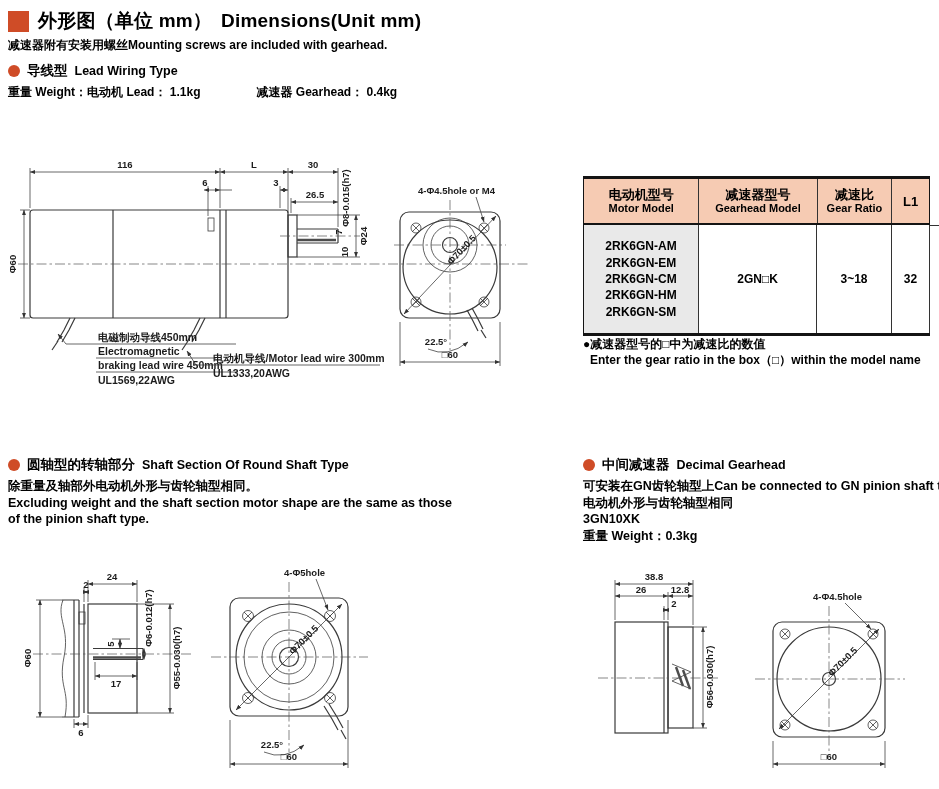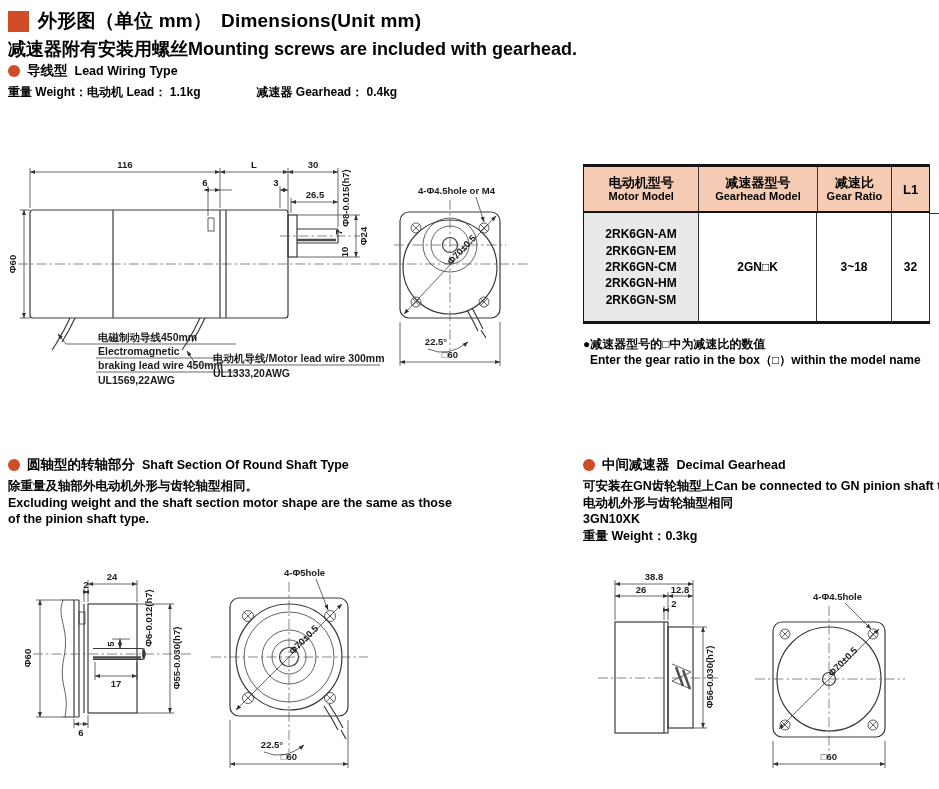--- a/index.html
+++ b/index.html
@@ -4,38 +4,38 @@
 <style>
   html,body{margin:0;padding:0;background:#ffffff;}
   .page{position:relative;width:939px;height:789px;background:#fff;overflow:hidden;
         font-family:"Liberation Sans",sans-serif;color:#000000;font-weight:bold;}
   .abs{position:absolute;}
 
   
   .title-row{left:8px;top:8px;display:flex;align-items:center;gap:9px;}
   .title-sq{width:21px;height:21px;background:#cf4c27;}
   .title-txt{font-size:19px;letter-spacing:0.2px;}
-  .subtitle{left:8px;top:37px;font-size:18px;}
+  .subtitle{left:8px;top:37px;font-size:12px;}
 
   
   .sec-head{display:flex;align-items:center;gap:7px;}
   .dot{width:12px;height:12px;border-radius:50%;background:#cf4c27;flex:none;}
   .sec-zh{font-size:13.5px;}
   .sec-en{font-size:12.5px;}
   .weights{left:8px;top:84px;font-size:12px;}
   .weights .gh{margin-left:56px;}
 
   .sec1{left:8px;top:62px;}
   .sec2{left:8px;top:456px;width:470px;}
   .sec3{left:583px;top:456px;width:356px;}
   .desc{font-size:12.5px;line-height:16.5px;margin-top:4px;}
   .desc div{white-space:nowrap;}
 
   
-  .tbl{left:583px;top:164px;width:347px;border-top:3px solid #141414;border-bottom:3px solid #141414;box-sizing:border-box;}
+  .tbl{left:583px;top:176px;width:347px;border-top:3px solid #141414;border-bottom:3px solid #141414;box-sizing:border-box;}
   .tbl *{box-sizing:border-box;}
   .tbl-head{display:flex;background:#f6cbb3;border-left:1px solid #141414;border-right:1px solid #141414;border-bottom:2px solid #141414;height:46px;}
   .tbl-head>div{display:flex;flex-direction:column;align-items:center;justify-content:center;border-left:1px solid #333;}
   .tbl-head>div:first-child{border-left:none;}
   .th-zh{font-size:13px;line-height:15px;}
   .th-en{font-size:11px;line-height:13px;}
   .cw1{width:115px;} .cw2{width:119px;} .cw3{width:75px;} .cw4{width:38px;}
   .tbl-body{display:flex;height:108px;border-left:1px solid #141414;border-right:1px solid #141414;font-size:12px;}
   .col-models{width:115px;background:#e9e9e9;display:flex;flex-direction:column;justify-content:space-around;align-items:center;padding:13px 0;}
   .col-gh{width:119px;border-left:1px solid #333;display:flex;align-items:center;justify-content:center;}

